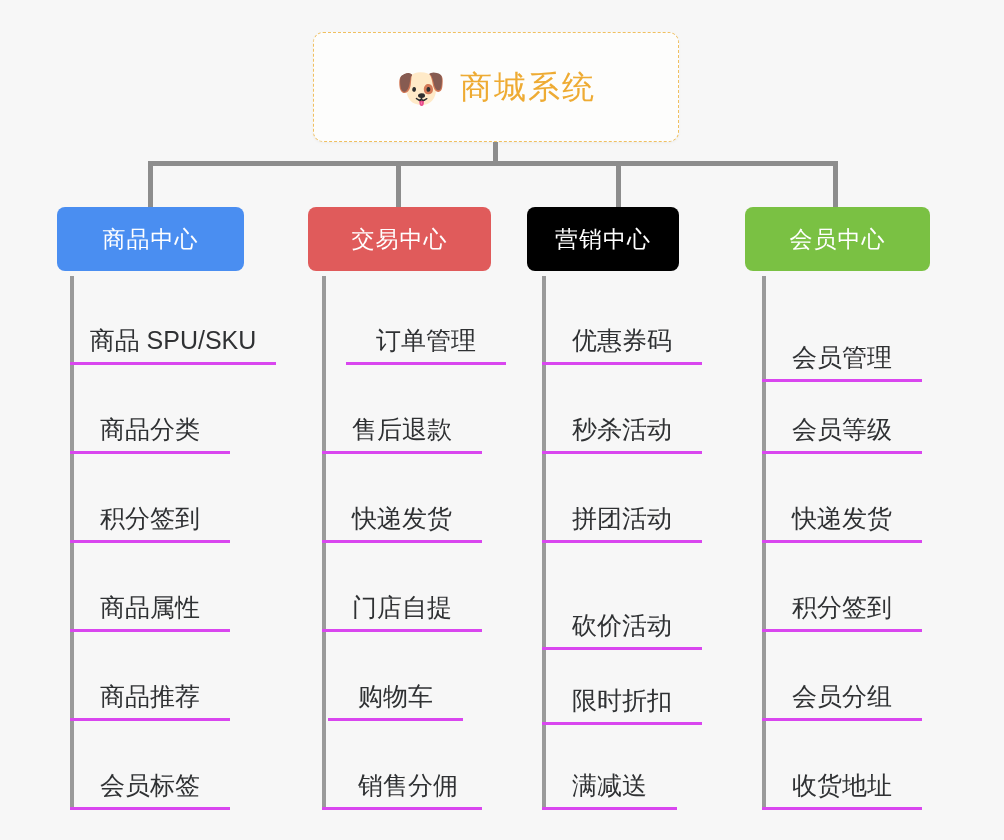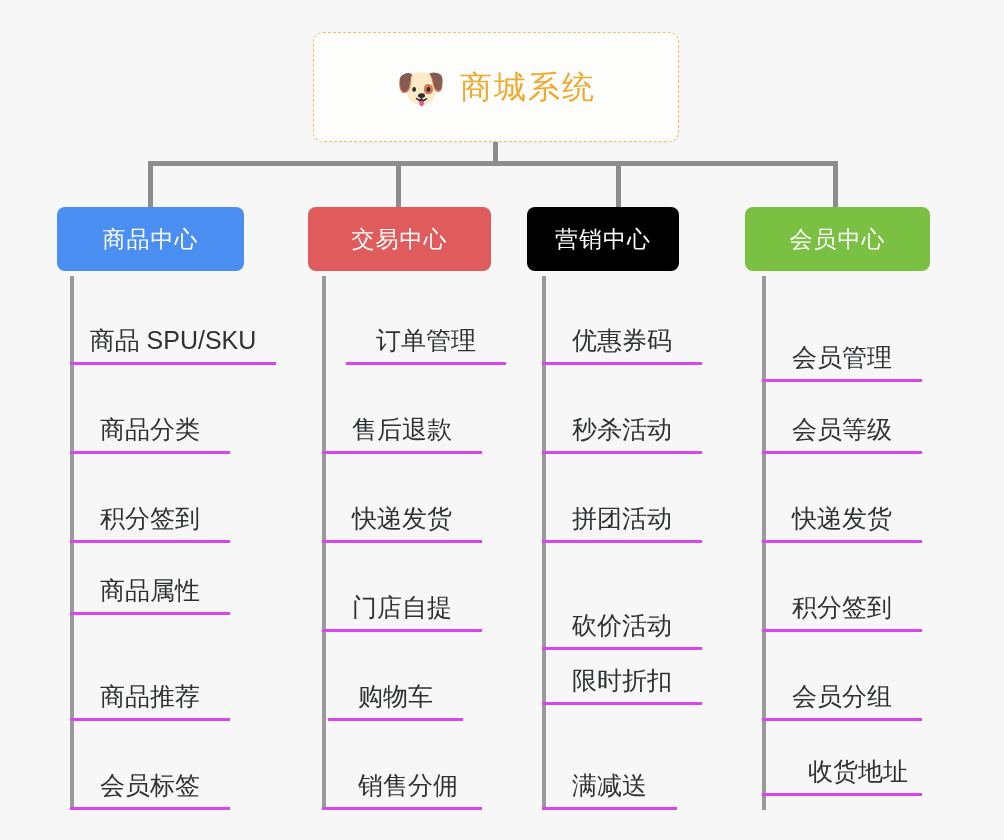--- a/index.html
+++ b/index.html
@@ -141,21 +141,21 @@
     <div class="spine" style="height:534px;"></div>
     <div class="leaf-item" style="top:0px;   width:206px;">
       <span class="leaf-label">商品 SPU/SKU</span>
     </div>
     <div class="leaf-item" style="top:89px;  width:160px;">
       <span class="leaf-label">商品分类</span>
     </div>
     <div class="leaf-item" style="top:178px; width:160px;">
       <span class="leaf-label">积分签到</span>
     </div>
-    <div class="leaf-item" style="top:250px; width:160px;">
+    <div class="leaf-item" style="top:267px; width:160px;">
       <span class="leaf-label">商品属性</span>
     </div>
     <div class="leaf-item" style="top:356px; width:160px;">
       <span class="leaf-label">商品推荐</span>
     </div>
     <div class="leaf-item" style="top:445px; width:160px;">
       <span class="leaf-label">会员标签</span>
     </div>
   </div>
 
@@ -188,21 +188,21 @@
     </div>
     <div class="leaf-item" style="top:89px;  width:160px;">
       <span class="leaf-label">秒杀活动</span>
     </div>
     <div class="leaf-item" style="top:178px; width:160px;">
       <span class="leaf-label">拼团活动</span>
     </div>
     <div class="leaf-item" style="top:285px; width:160px;text-align:right;">
       <span class="leaf-label">砍价活动</span>
     </div>
-    <div class="leaf-item" style="top:340px; width:160px;">
+    <div class="leaf-item" style="top:360px; width:160px;">
       <span class="leaf-label">限时折扣</span>
     </div>
     <div class="leaf-item" style="top:445px; width:135px;">
       <span class="leaf-label">满减送</span>
     </div>
   </div>
 
   <div class="leaf-col" style="left:762px; width:160px;">
     <div class="spine" style="height:534px;"></div>
     <div class="leaf-item" style="top:17px;   width:160px;">
@@ -213,18 +213,18 @@
     </div>
     <div class="leaf-item" style="top:178px; width:160px;">
       <span class="leaf-label">快递发货</span>
     </div>
     <div class="leaf-item" style="top:267px; width:160px;">
       <span class="leaf-label">积分签到</span>
     </div>
     <div class="leaf-item" style="top:356px; width:160px;">
       <span class="leaf-label">会员分组</span>
     </div>
-    <div class="leaf-item" style="top:431px; width:160px;justify-content:flex-end;">
+    <div class="leaf-item" style="top:445px; width:160px;">
       <span class="leaf-label">收货地址</span>
     </div>
   </div>
 
 </div>
 
 </body></html>

